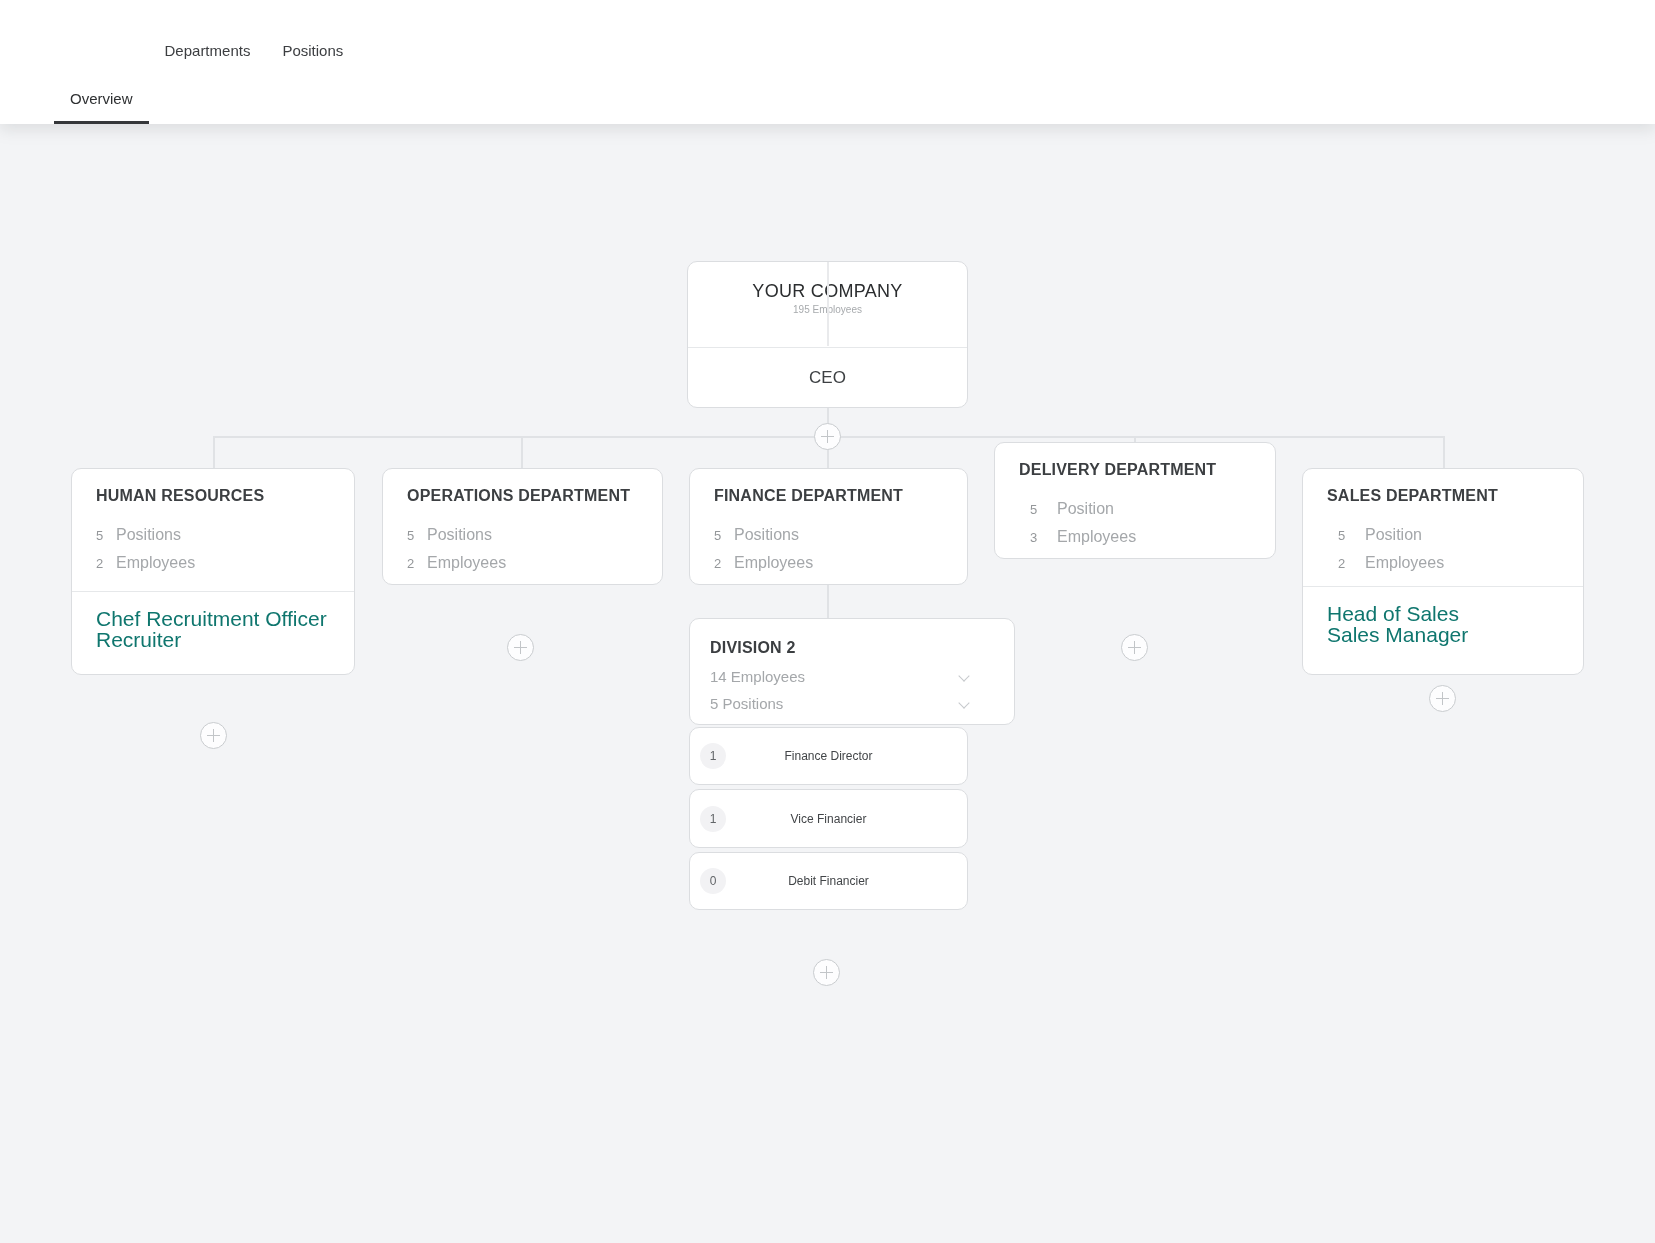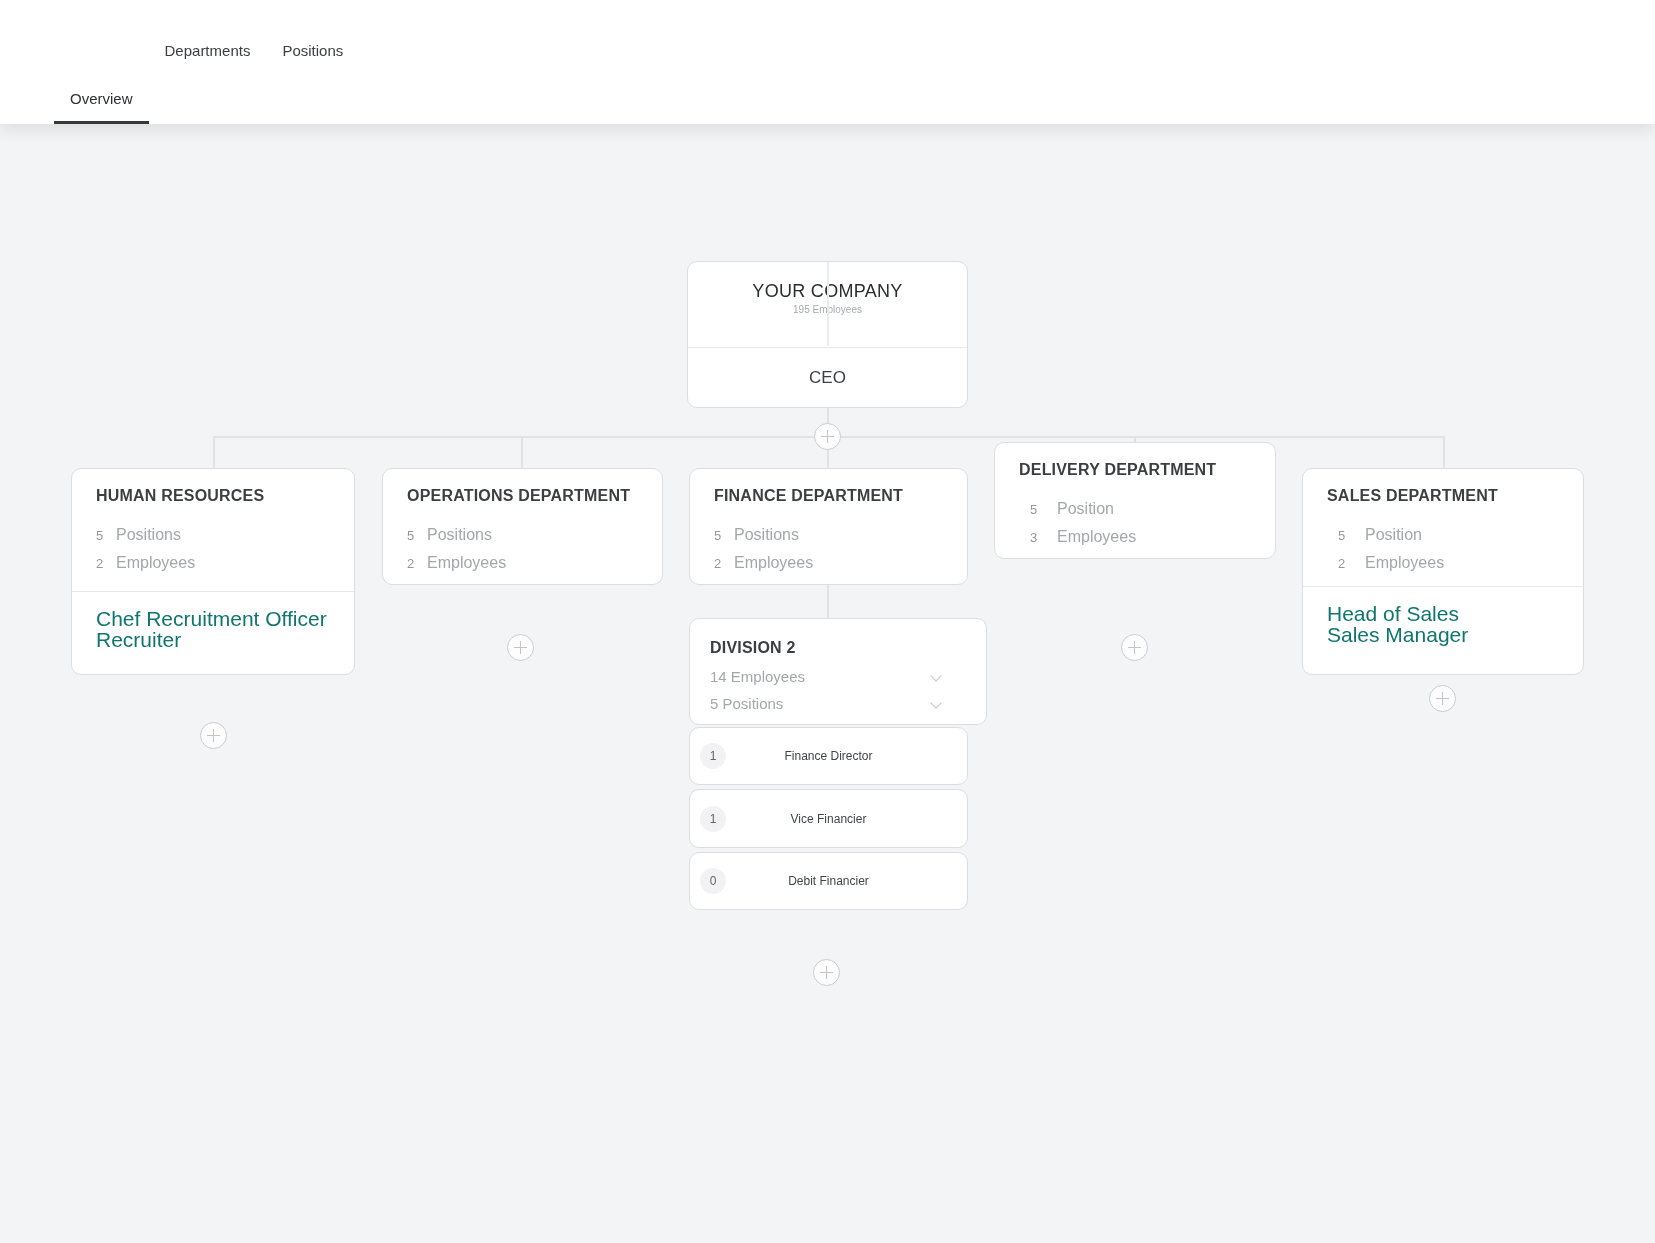--- a/index.html
+++ b/index.html
@@ -187,21 +187,21 @@
           <span class="num">2</span><span class="lbl">Employees</span>
         </div>
       </div>
       <div class="divider" style="margin-top:9px;"></div>
       <div class="dept-bottom">
         <div class="pos-line">Head of Sales</div>
         <div class="pos-line">Sales Manager</div>
       </div>
     </section>
 
-    <section class="card division" style="left:689px; top:618px; width:298px; height:107px;">
+    <section class="card division" style="left:689px; top:618px; width:326px; height:107px;">
       <h2 class="division-title">DIVISION 2</h2>
       <div class="division-sub">
         <span>14 Employees</span>
         <span class="chevron"></span>
       </div>
       <div class="division-sub">
         <span>5 Positions</span>
         <span class="chevron"></span>
       </div>
     </section>

